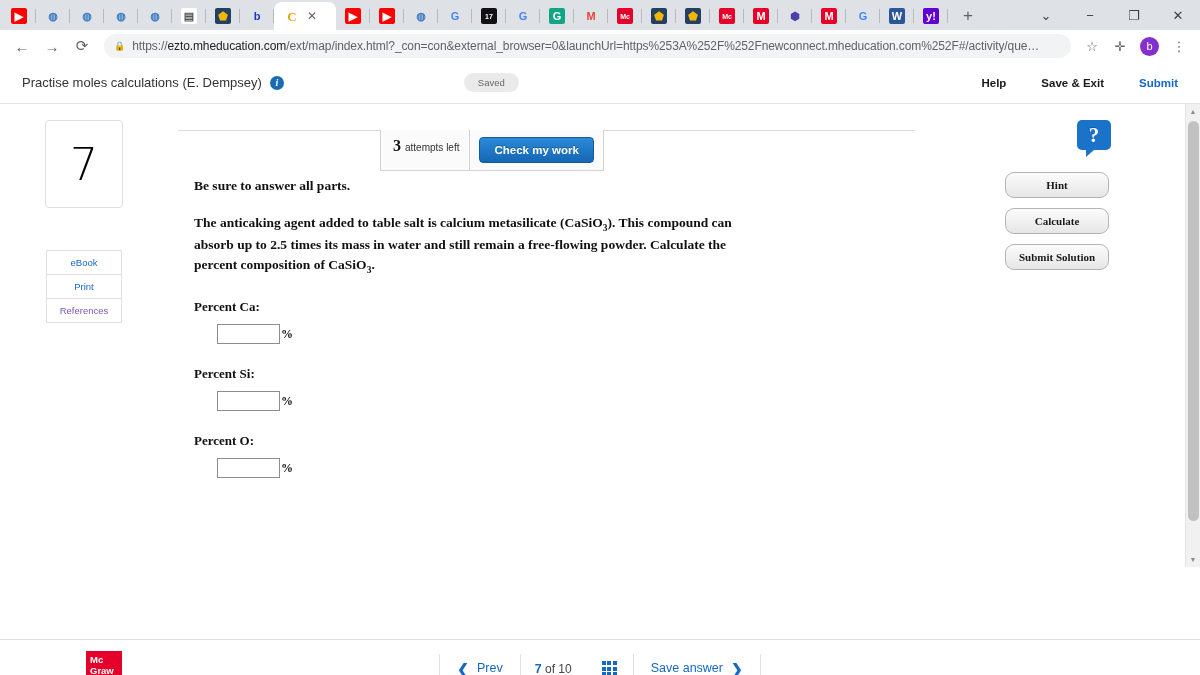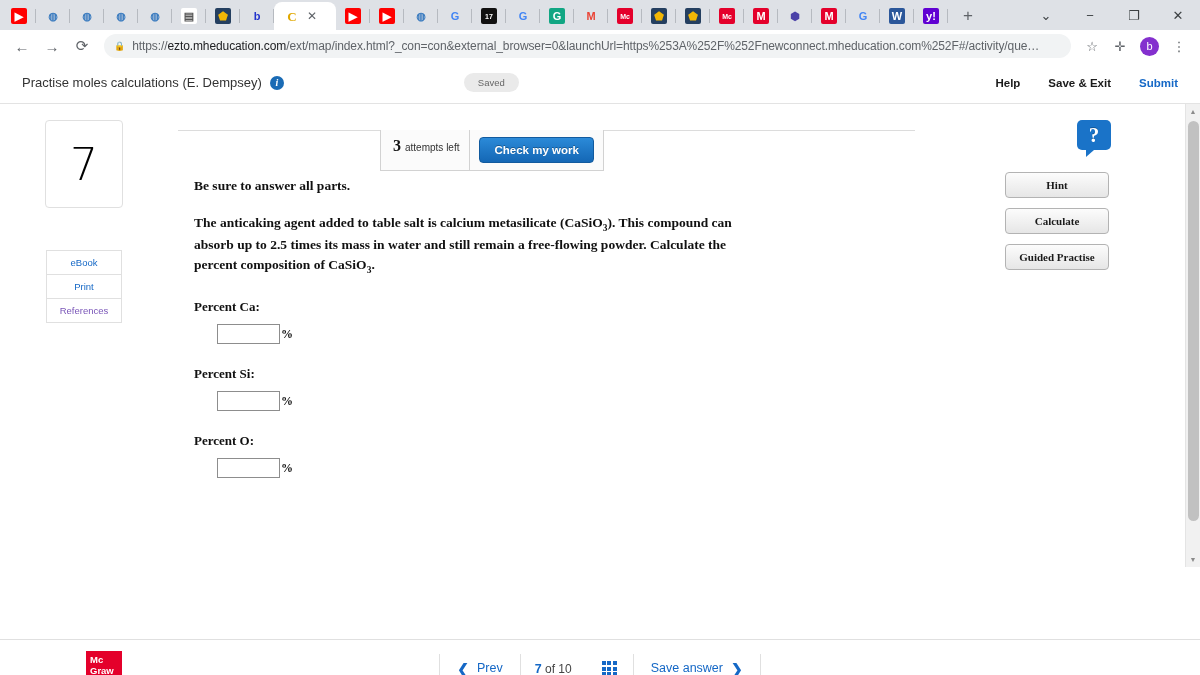--- a/index.html
+++ b/index.html
@@ -91,21 +91,21 @@
     width: 14px; height: 14px; border-radius: 50%; background: #1a6bb5;
     color: #fff; font-size: 10px; font-weight: bold; font-style: italic;
     display: inline-flex; align-items: center; justify-content: center;
     margin-left: 8px; font-family: "Liberation Serif", serif;
   }
   .saved-pill {
     background: #eaeaea; color: #666; font-size: 9.5px;
     padding: 4px 14px; border-radius: 10px; margin-left: 180px;
   }
   .header-actions {
-    margin-left: auto; display: flex; align-items: center; gap: 0;
+    margin-left: auto; display: flex; align-items: center; gap: 7px;
   }
   .header-actions a {
     font-size: 11.5px; font-weight: bold; color: #1a1a1a;
     text-decoration: none; padding: 0 14px;
   }
   .header-actions a.blue { color: #1568c6; padding-right: 0; }
 
   
   .stage {
     position: relative; height: 535px; background: #fff;
@@ -192,21 +192,21 @@
     margin-left: 89px; font-family: "Liberation Serif", serif;
     text-shadow: 0 -1px 0 rgba(0,0,0,.25);
   }
   .help-bubble::after {
     content: ""; position: absolute; bottom: -7px; left: 9px;
     border-left: 8px solid #1a73c8; border-bottom: 7px solid transparent;
   }
   .help-btn {
     display: block; width: 104px; margin: 0 0 10px 17px;
     background: linear-gradient(#fcfcfc, #e6e6e6);
-    border: 1px solid #b3b3b3; border-radius: 4px;
+    border: 1px solid #b3b3b3; border-radius: 9px;
     font-size: 11px; font-weight: bold; color: #1a1a1a;
     padding: 6px 0; cursor: pointer; text-align: center;
     font-family: "Liberation Serif", serif;
   }
   .help-btn:first-of-type { margin-top: 22px; }
 
   
   .pagescroll {
     position: absolute; right: 0; top: 0; width: 15px; height: 463px;
     background: #f1f1f1; border-left: 1px solid #e4e4e4;
@@ -423,21 +423,21 @@
             <span class="pct">%</span>
           </div>
         </div>
     </div>
 
     <div class="help-col">
       <div class="help-bubble">?</div>
       <div id="help-buttons">
           <button class="help-btn">Hint</button>
           <button class="help-btn">Calculate</button>
-          <button class="help-btn">Guided Practise</button>
+          <button class="help-btn">Submit Solution</button>
         </div>
     </div>
 
     <div class="pagescroll">
       <div class="sb-arrow">▲</div>
       <div class="sb-thumb"></div>
       <div class="sb-arrow" style="position:absolute;bottom:0;left:0;right:0;">▼</div>
     </div>
   </div>
 </div>

